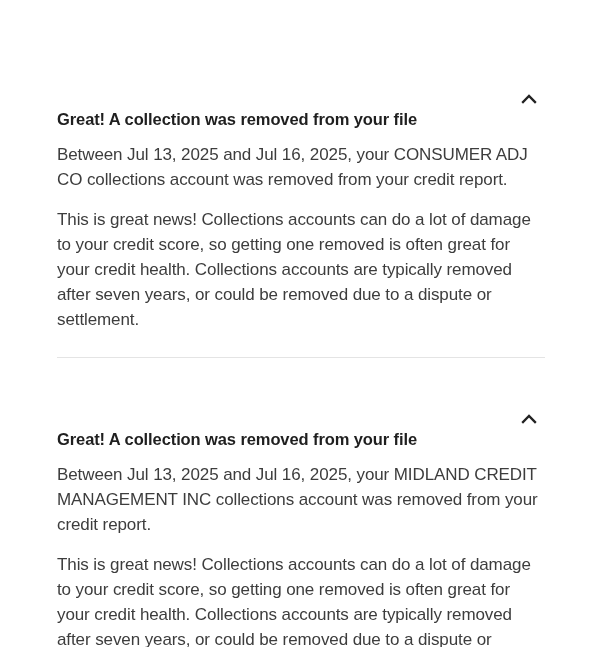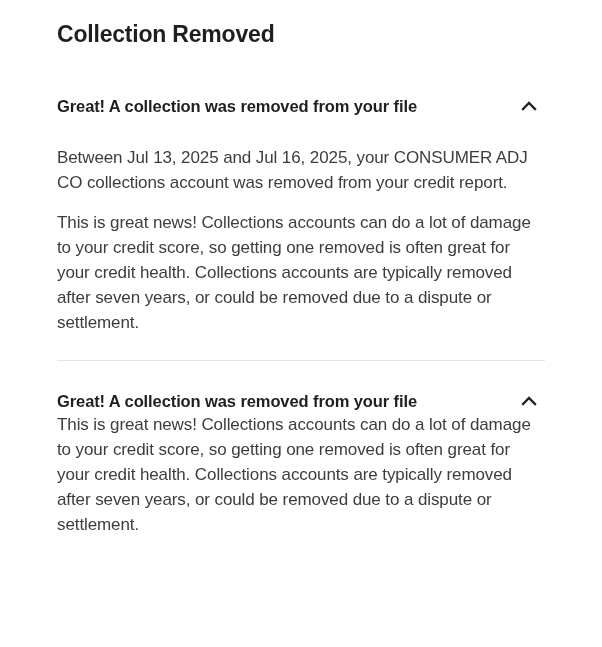--- a/index.html
+++ b/index.html
@@ -48,48 +48,48 @@
     padding: 0;
     text-align: left;
   }
   .acc-header-label {
     font-family: "Liberation Sans", sans-serif;
     font-size: 16.5px;
     line-height: 22px;
     font-weight: 700;
     color: #1f1f1f;
     letter-spacing: -0.1px;
+    margin-top: 41px;
   }
   .chevron {
     flex: 0 0 auto;
     margin-right: 8px;
     display: inline-flex;
     align-items: center;
   }
   .acc-body p {
     margin: 0;
     font-size: 17px;
     line-height: 25px;
     font-weight: 400;
     color: #3d3d3d;
     letter-spacing: -0.1px;
   }
   .acc-body p.para-first {
-    margin-top: 28px;
+    margin-top: 12px;
   }
   .acc-body p + p {
     margin-top: 15px;
   }
 </style>
 </head>
 <body>
 
 <div class="container">
 
-  <h1 class="page-title">Collection Removed</h1>
 
   <section class="accordion-section first">
     <div class="acc-header">
       <span class="acc-header-label">Great! A collection was removed from your file</span>
       <span class="chevron">
         <svg width="16" height="10" viewBox="0 0 16 10" aria-hidden="true">
           <path d="M2 8 L8 2 L14 8" fill="none" stroke="#222222" stroke-width="2.3" stroke-linecap="square"></path>
         </svg>
       </span>
     </div>
@@ -102,17 +102,18 @@
   <section class="accordion-section second">
     <div class="acc-header">
       <span class="acc-header-label">Great! A collection was removed from your file</span>
       <span class="chevron">
         <svg width="16" height="10" viewBox="0 0 16 10" aria-hidden="true">
           <path d="M2 8 L8 2 L14 8" fill="none" stroke="#222222" stroke-width="2.3" stroke-linecap="square"></path>
         </svg>
       </span>
     </div>
     <div class="acc-body">
+      <p class="para-first">Between Jul 13, 2025 and Jul 16, 2025, your MIDLAND CREDIT MANAGEMENT INC collections account was removed from your credit report.</p>
       <p>This is great news! Collections accounts can do a lot of damage to your credit score, so getting one removed is often great for your credit health. Collections accounts are typically removed after seven years, or could be removed due to a dispute or settlement.</p>
     </div>
   </section>
 
 </div>
 
 </body></html>

